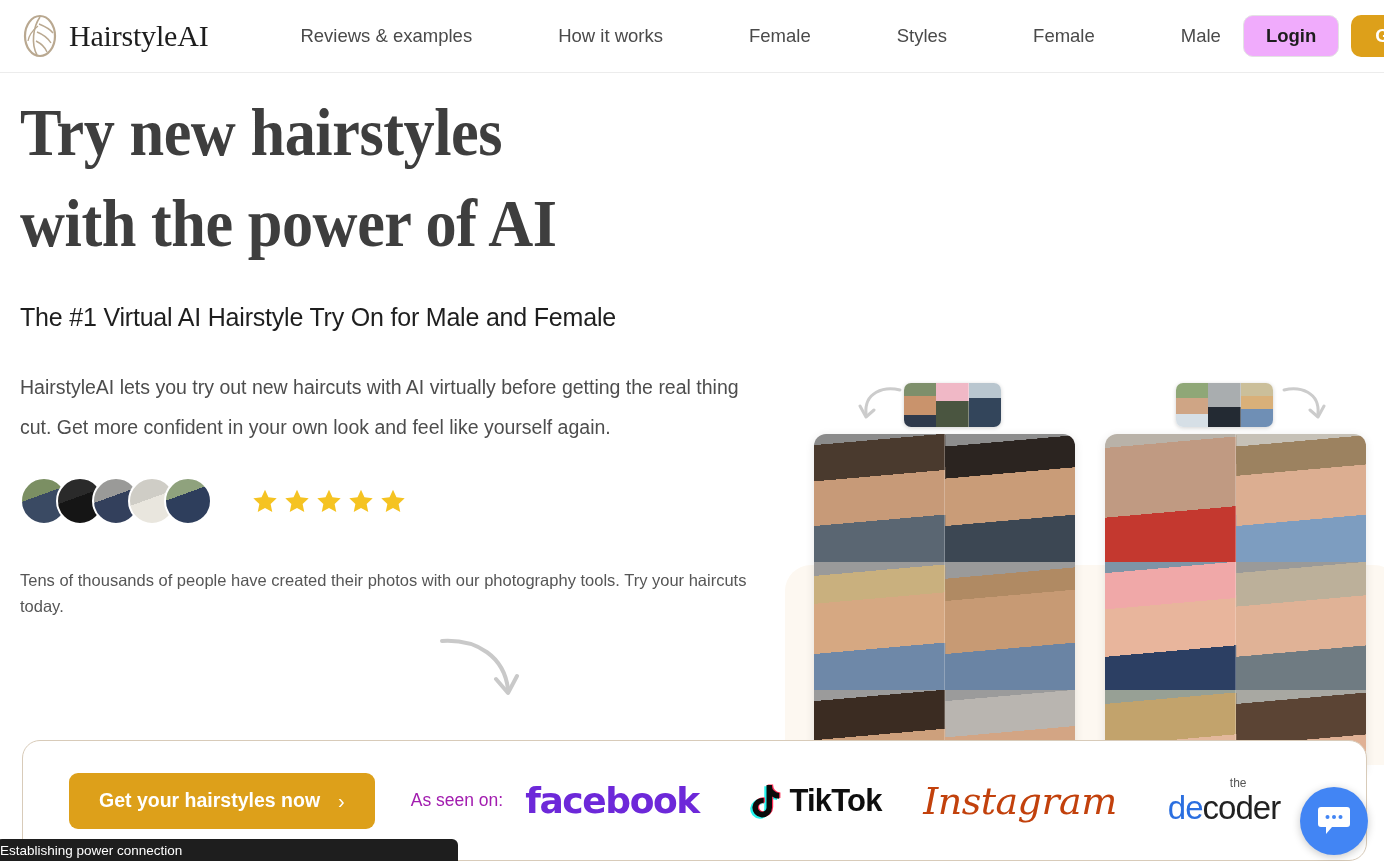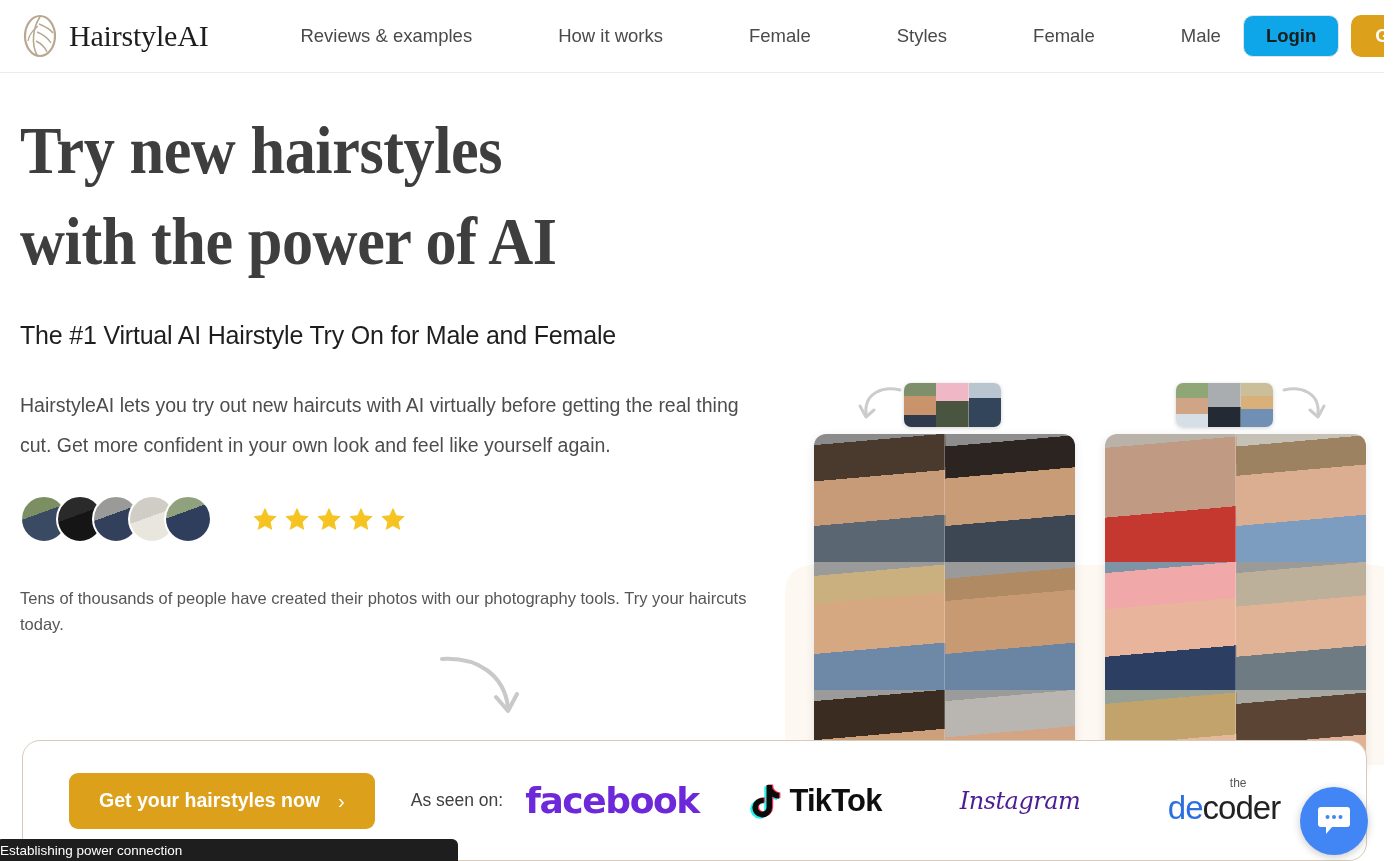--- a/index.html
+++ b/index.html
@@ -24,31 +24,31 @@
     font-size:30px; letter-spacing:-0.2px; color:#1d1d1d; white-space:nowrap;
   }
   .nav-links { display:flex; align-items:center; margin-left:70px;gap:42px; }
   .nav-link {
     font-size:18.5px; color:#4a4a4a; padding:0 22px; white-space:nowrap;
     cursor:pointer; text-decoration:none;
   }
   .nav-right { margin-left:auto; display:flex; align-items:center; gap:12px; margin-right:22px; }
   .btn-login {
     font-size:18.5px; font-weight:700; color:#1d1d1d;
-    background:#0ea5e9; border:1px solid #e3e3e3; border-radius:10px;
+    background:#f0abfc; border:1px solid #e3e3e3; border-radius:10px;
     padding:11px 22px; cursor:pointer; line-height:1;
   }
   .btn-photos {
     font-size:18.5px; font-weight:700; color:#fff;
     background:#dda01a; border:none; border-radius:10px;
     padding:12px 24px; cursor:pointer; line-height:1; white-space:nowrap;
   }
 
   
-  .hero-left { position:absolute; left:20px; top:105px; width:745px; }
+  .hero-left { position:absolute; left:20px; top:87px; width:745px; }
   .headline {
     font-family:"Liberation Serif", serif;
     font-size:67px; line-height:91px; color:#3e3e3e;
     letter-spacing:-0.5px; transform: scaleX(0.93); transform-origin: left center;
   }
   .subhead {
     margin-top:34px;
     font-size:25px; font-weight:400; color:#1e1e1e; letter-spacing:-0.2px;
   }
   .body-copy {
@@ -111,33 +111,33 @@
   }
   .btn-hairstyles {
     margin-left:46px;
     background:#dda01a; color:#fff; border:none; border-radius:9px;
     font-size:19.5px; font-weight:700;
     padding:18px 30px; cursor:pointer; line-height:1;
     display:flex; align-items:center; gap:18px; white-space:nowrap;
   }
   .chev { font-size:20px; font-weight:400; }
   .as-seen {
-    margin-left:36px; font-size:17.5px; color:#404040; white-space:nowrap;
+    margin-left:36px; font-size:17.5px; color:#a21caf; white-space:nowrap;
   }
   .logos { display:flex; align-items:center; margin-left:auto; margin-right:40px; gap:0; }
   .logo-slot { width:204px; display:flex; justify-content:center; align-items:center; }
   .lg-facebook {
     font-size:36px; font-weight:700; color:#6d28d9;
     font-family:"DejaVu Sans", sans-serif; letter-spacing:-1.4px;
   }
   .lg-tiktok { display:flex; align-items:center; gap:7px; }
   .lg-tiktok-text { font-size:31px; font-weight:700; color:#0e0e0e; letter-spacing:-0.8px;text-align:center; }
   .lg-instagram {
     font-family:"DejaVu Serif", serif; font-style:italic;
-    font-size:24px; color:#4c1d95; letter-spacing:-0.5px;
+    font-size:38px; color:#c2410c; letter-spacing:-0.5px;
   }
   .lg-decoder { position:relative; display:flex; flex-direction:column; align-items:flex-start; }
   .lg-decoder-the { font-size:12px; color:#555; margin-left:62px; line-height:1; margin-bottom:2px; }
   .lg-decoder-word { font-size:33px; font-weight:500; letter-spacing:-1px; line-height:1; }
   .lg-decoder-word .de { color:#2b6fe0; }
   .lg-decoder-word .coder { color:#222; }
 
   
   .chat-btn {
     position:absolute; right:16px; bottom:6px;

